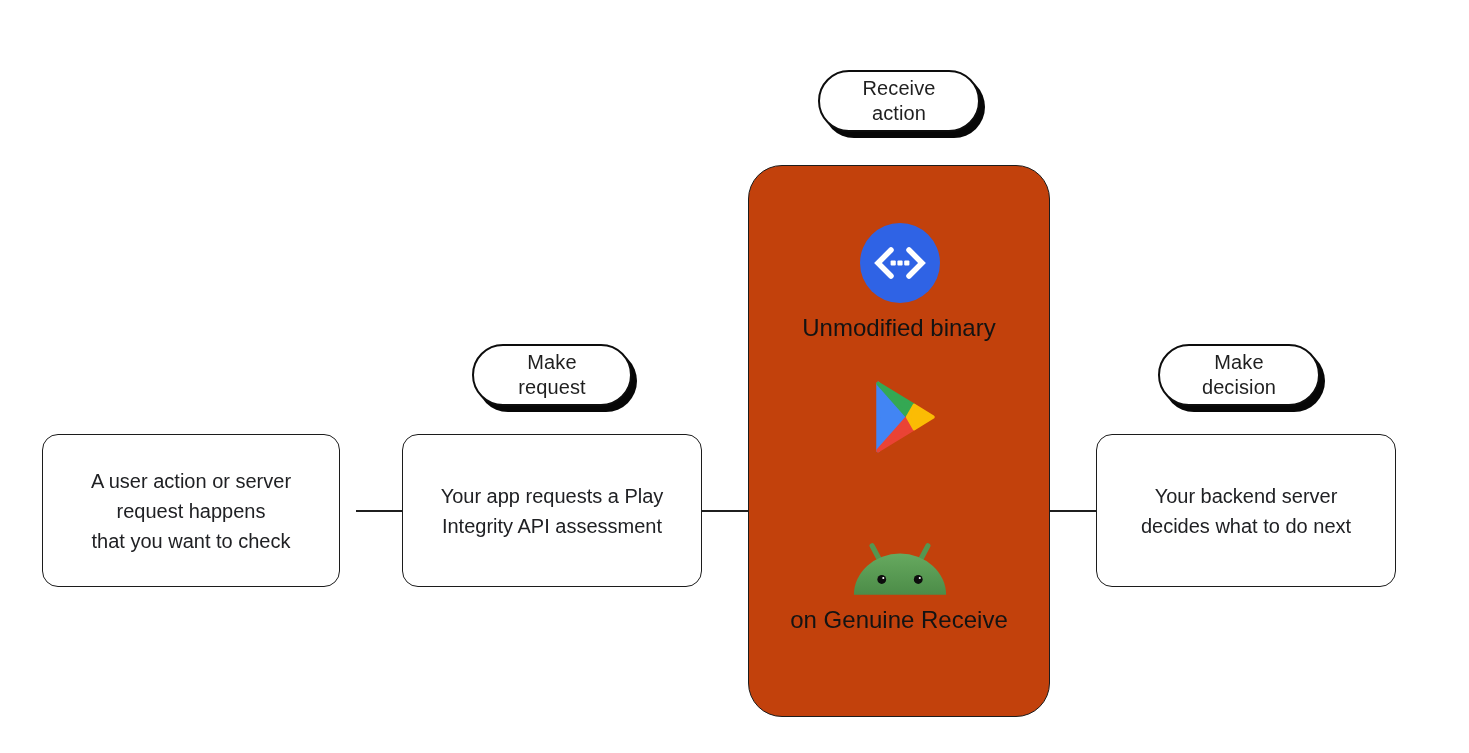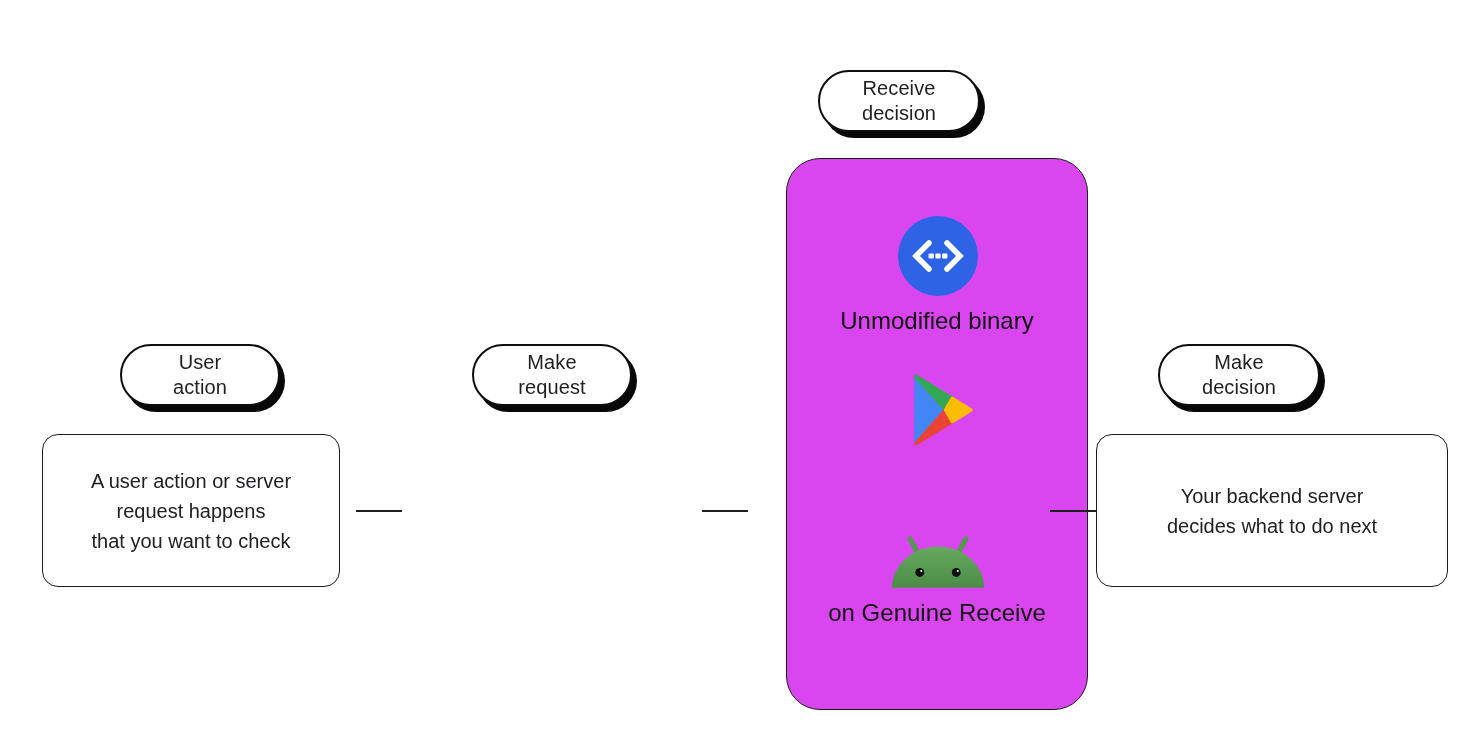--- a/index.html
+++ b/index.html
@@ -51,27 +51,26 @@
     line-height: 30px;
     text-align: center;
     white-space: pre-line;
     color: #202124;
   }
 
   
   .center-box {
     position: absolute;
     left: 748px;
-    top: 158px;
+    top: 165px;
     width: 302px;
     height: 552px;
-    background: #d946ef;
+    background: #c2410c;
     border: 1.8px solid #1c1c1c;
     border-radius: 34px;
-    margin-left: 38px;
   }
   .verdict-icon { position: absolute; }
   .verdict-label {
     position: absolute;
     left: 0;
     width: 100%;
     text-align: center;
     font-size: 24px;
     line-height: 30px;
     font-weight: 500;
@@ -84,42 +83,42 @@
     top: 510px;
     height: 2px;
     background: #1f1f1f;
   }
 </style>
 </head>
 <body>
 
 <div class="stage">
 
-  <div class="pill" style="left:120px; top:344px; width:160px; height:62px;">
-    <div class="pill-text">User
-action</div>
-  </div>
   <div class="box" style="left:42px; top:434px; width:298px; height:153px;">
     <div class="box-text">A user action or server
 request happens
 that you want to check</div>
   </div>
 
   <div class="connector" style="left:356px; width:46px;"></div>
 
   <div class="pill" style="left:472px; top:344px; width:160px; height:62px;">
     <div class="pill-text">Make
 request</div>
   </div>
+  <div class="box" style="left:402px; top:434px; width:300px; height:153px;">
+    <div class="box-text">Your app requests a Play
+Integrity API assessment</div>
+  </div>
 
   <div class="connector" style="left:702px; width:46px;"></div>
 
   <div class="pill" style="left:818px; top:70px; width:162px; height:62px;">
     <div class="pill-text">Receive
-decision</div>
+action</div>
   </div>
 
   <div class="center-box">
 
     <div class="verdict-icon" style="left:111px; top:57px; width:80px; height:80px;">
       <svg width="80" height="80" viewBox="0 0 80 80">
         <circle cx="40" cy="40" r="40" fill="#2f63e5"></circle>
         <path d="M31 27 L18 40 L31 53" fill="none" stroke="#ffffff" stroke-width="5.5" stroke-linecap="round" stroke-linejoin="miter"></path>
         <path d="M49 27 L62 40 L49 53" fill="none" stroke="#ffffff" stroke-width="5.5" stroke-linecap="round" stroke-linejoin="miter"></path>
         <rect x="30.6" y="37.4" width="5.2" height="5.2" rx="1" fill="#ffffff"></rect>
@@ -160,18 +159,18 @@
     <div class="verdict-label" style="top:439px;">on Genuine Receive</div>
 
   </div>
 
   <div class="connector" style="left:1050px; width:46px;"></div>
 
   <div class="pill" style="left:1158px; top:344px; width:162px; height:62px;">
     <div class="pill-text">Make
 decision</div>
   </div>
-  <div class="box" style="left:1096px; top:434px; width:352px; height:153px;">
+  <div class="box" style="left:1096px; top:434px; width:300px; height:153px;">
     <div class="box-text">Your backend server
 decides what to do next</div>
   </div>
 
 </div>
 
 </body></html>

